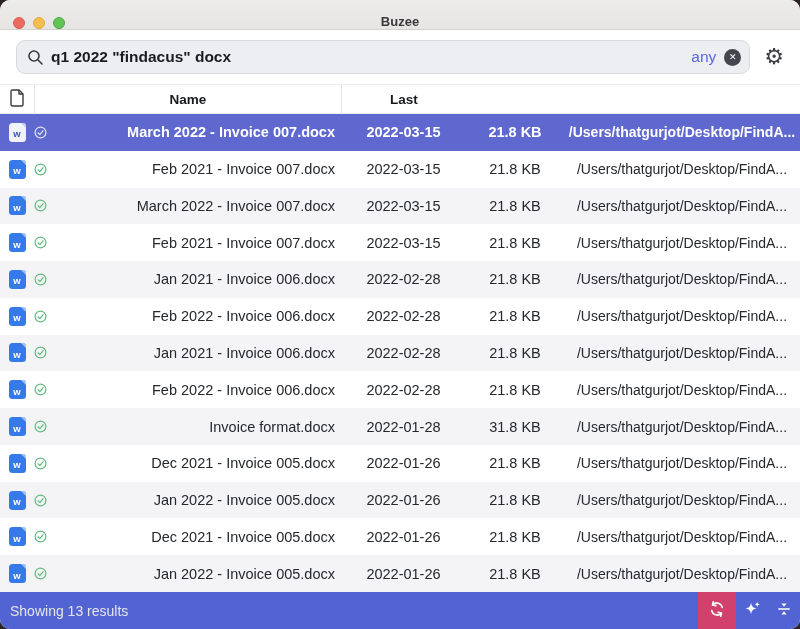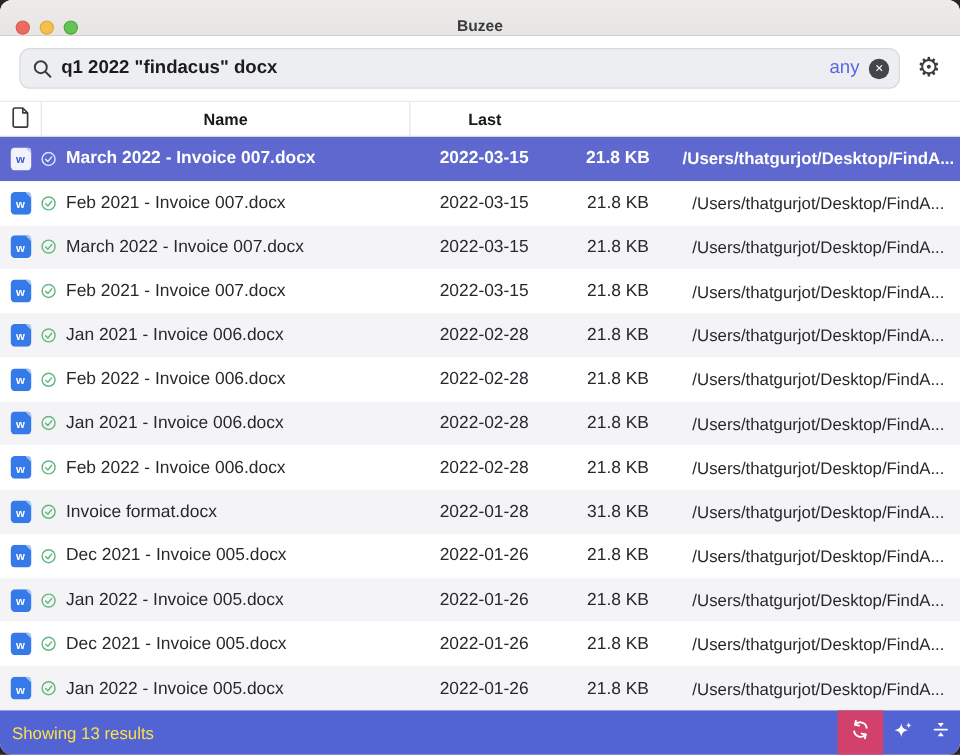--- a/index.html
+++ b/index.html
@@ -99,21 +99,21 @@
     align-items:center;
     background:#ffffff;
     color:#25282c;
     font-size:14.5px; font-weight:500;
     cursor:default;
   }
   .row.striped  { background:#f4f4f6; }
   .row.selected { background:#5e68ce; color:#ffffff; font-weight:600; }
   .cell { display:flex; align-items:center; justify-content:center; overflow:hidden; }
   .cell.name-cell {
-    justify-content:flex-start; gap:8px; padding-right:6px;
+    justify-content:space-between; gap:8px; padding-right:6px;
     white-space:nowrap;
   }
   .cell.loc-cell {
     font-size:14px; white-space:nowrap;
   }
   
   .word-icon {
     width:17px; height:19px; flex:0 0 auto;
     background:#3679e8; border-radius:3.5px;
     position:relative;
@@ -136,21 +136,21 @@
   .check-icon { flex:0 0 auto; display:flex; }
   .check-icon svg circle, .check-icon svg path { stroke:#62b97f; }
   .row.selected .check-icon svg circle, .row.selected .check-icon svg path { stroke:#dfe3fb; }
   
   .icon-col { display:flex; align-items:center; justify-content:center; }
   
   .statusbar {
     height:37px; flex:0 0 37px;
     background:#5264d4;
     display:flex; align-items:center;
-    color:#fde047;
+    color:#e5e5e5;
     justify-content:center;
   }
   .status-text {
     font-size:14px; font-weight:500; padding-left:10px; flex:1;
   }
   .status-buttons { display:flex; align-items:stretch; height:100%; }
   .sbtn {
     width:32px; display:flex; align-items:center; justify-content:center;
     cursor:pointer;
   }

